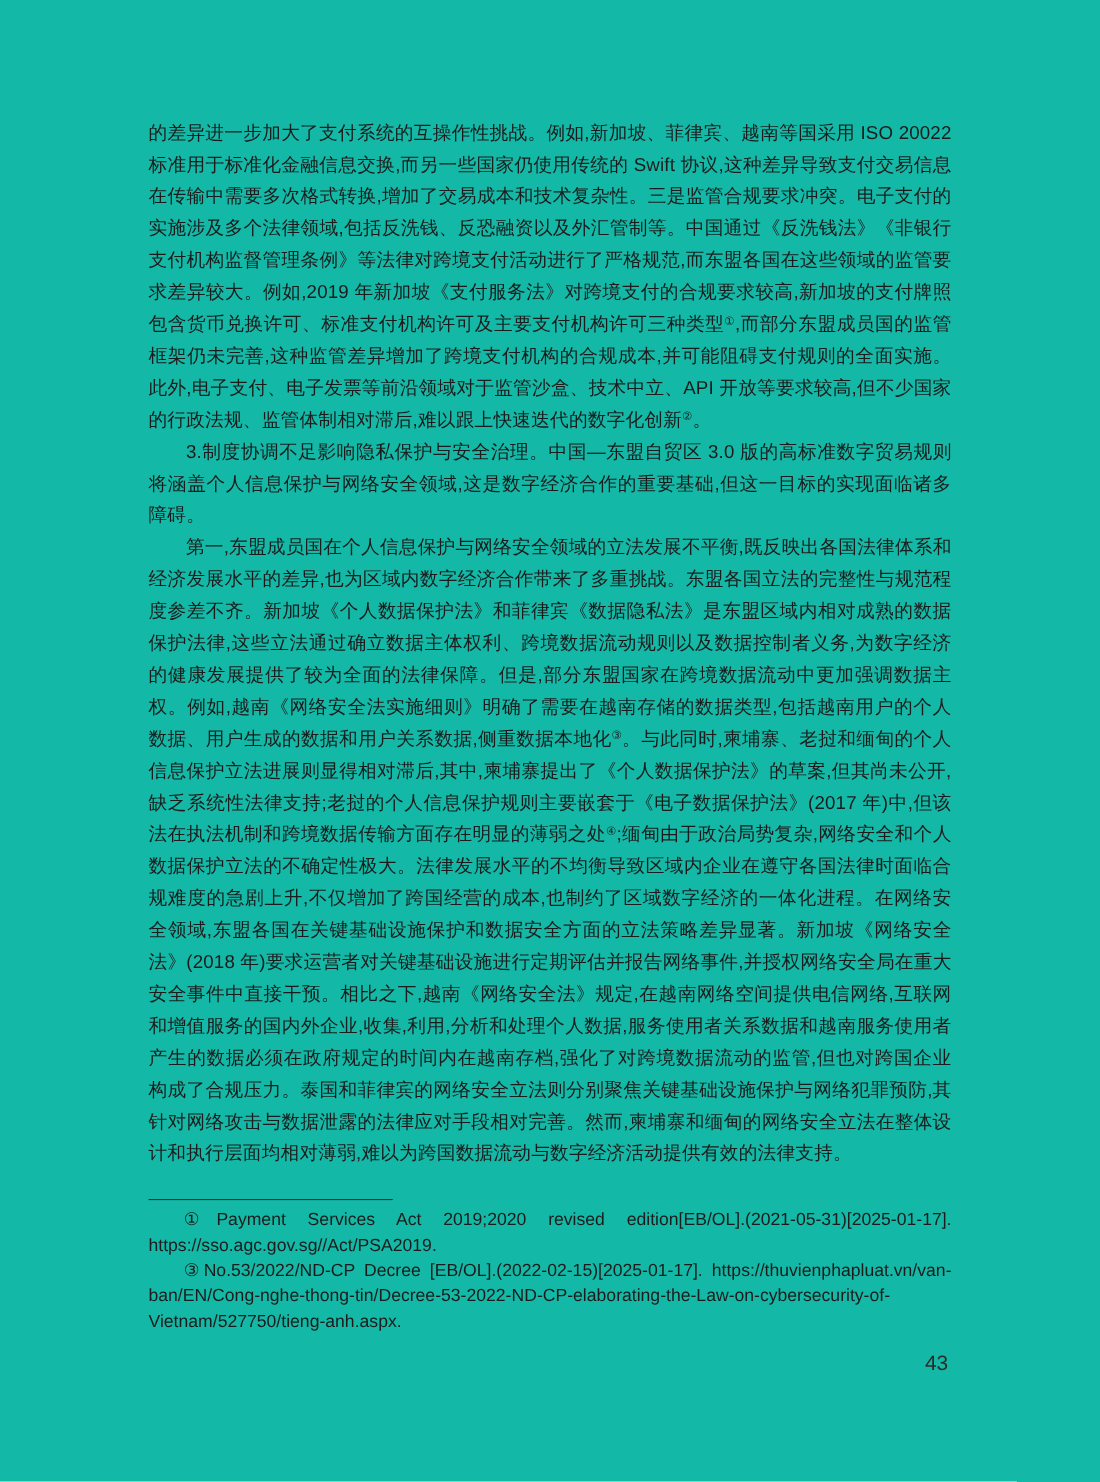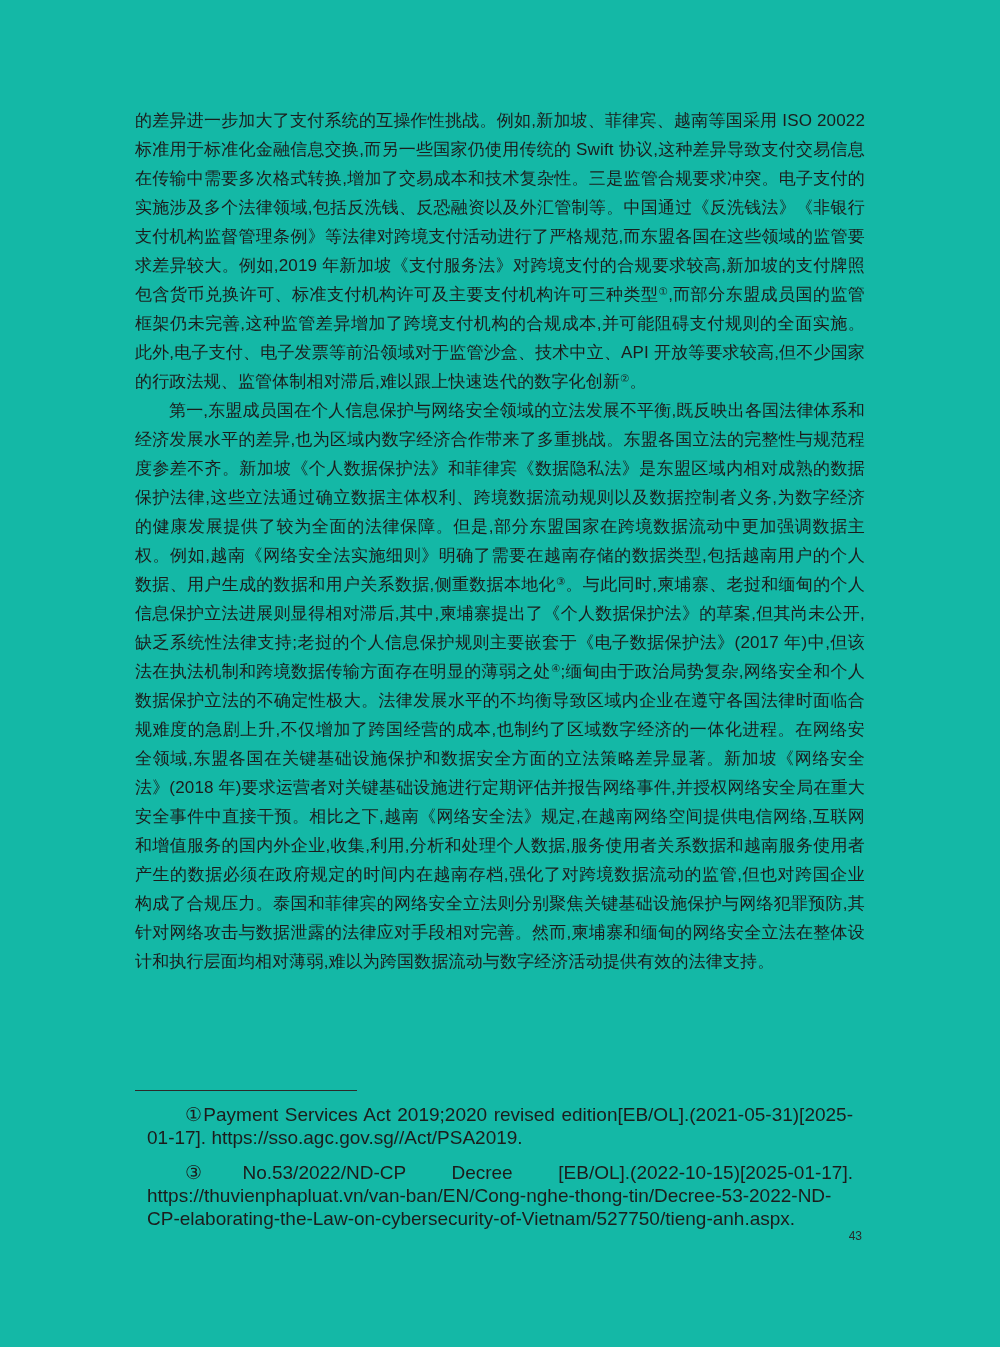--- a/index.html
+++ b/index.html
@@ -44,50 +44,51 @@
     top: 1090px;
     width: 730px;
   }
   .fn-sep {
     width: 222px;
     height: 0;
     border-top: 1.5px solid #2b2b2b;
     margin: 0 0 7px 0;
   }
   .footnote {
-    margin: 12px;
-    font-size: 19px;
+    margin: 0;
+    font-size: 16px;
     line-height: 23px;
     text-align: justify;
     text-indent: 2em;
     overflow-wrap: break-word;
   }
   .page-number {
     position: absolute;
     top: 1229px;
     right: 138px;
-    font-size: 12px;
+    font-size: 19px;
     color: #2a2a2a;
   }
 </style>
 </head>
 <body>
 
 <div class="page">
 
   <main class="content">
     <div>
         <p class="par">的差异进一步加大了支付系统的互操作性挑战。例如,新加坡、菲律宾、越南等国采用 ISO 20022 标准用于标准化金融信息交换,而另一些国家仍使用传统的 Swift 协议,这种差异导致支付交易信息在传输中需要多次格式转换,增加了交易成本和技术复杂性。三是监管合规要求冲突。电子支付的实施涉及多个法律领域,包括反洗钱、反恐融资以及外汇管制等。中国通过《反洗钱法》《非银行支付机构监督管理条例》等法律对跨境支付活动进行了严格规范,而东盟各国在这些领域的监管要求差异较大。例如,2019 年新加坡《支付服务法》对跨境支付的合规要求较高,新加坡的支付牌照包含货币兑换许可、标准支付机构许可及主要支付机构许可三种类型<sup class="fnref">①</sup>,而部分东盟成员国的监管框架仍未完善,这种监管差异增加了跨境支付机构的合规成本,并可能阻碍支付规则的全面实施。此外,电子支付、电子发票等前沿领域对于监管沙盒、技术中立、API 开放等要求较高,但不少国家的行政法规、监管体制相对滞后,难以跟上快速迭代的数字化创新<sup class="fnref">②</sup>。</p>
+        <p class="par indent">3.制度协调不足影响隐私保护与安全治理。中国—东盟自贸区 3.0 版的高标准数字贸易规则将涵盖个人信息保护与网络安全领域,这是数字经济合作的重要基础,但这一目标的实现面临诸多障碍。</p>
         <p class="par indent">第一,东盟成员国在个人信息保护与网络安全领域的立法发展不平衡,既反映出各国法律体系和经济发展水平的差异,也为区域内数字经济合作带来了多重挑战。东盟各国立法的完整性与规范程度参差不齐。新加坡《个人数据保护法》和菲律宾《数据隐私法》是东盟区域内相对成熟的数据保护法律,这些立法通过确立数据主体权利、跨境数据流动规则以及数据控制者义务,为数字经济的健康发展提供了较为全面的法律保障。但是,部分东盟国家在跨境数据流动中更加强调数据主权。例如,越南《网络安全法实施细则》明确了需要在越南存储的数据类型,包括越南用户的个人数据、用户生成的数据和用户关系数据,侧重数据本地化<sup class="fnref">③</sup>。与此同时,柬埔寨、老挝和缅甸的个人信息保护立法进展则显得相对滞后,其中,柬埔寨提出了《个人数据保护法》的草案,但其尚未公开,缺乏系统性法律支持;老挝的个人信息保护规则主要嵌套于《电子数据保护法》(2017 年)中,但该法在执法机制和跨境数据传输方面存在明显的薄弱之处<sup class="fnref">④</sup>;缅甸由于政治局势复杂,网络安全和个人数据保护立法的不确定性极大。法律发展水平的不均衡导致区域内企业在遵守各国法律时面临合规难度的急剧上升,不仅增加了跨国经营的成本,也制约了区域数字经济的一体化进程。在网络安全领域,东盟各国在关键基础设施保护和数据安全方面的立法策略差异显著。新加坡《网络安全法》(2018 年)要求运营者对关键基础设施进行定期评估并报告网络事件,并授权网络安全局在重大安全事件中直接干预。相比之下,越南《网络安全法》规定,在越南网络空间提供电信网络,互联网和增值服务的国内外企业,收集,利用,分析和处理个人数据,服务使用者关系数据和越南服务使用者产生的数据必须在政府规定的时间内在越南存档,强化了对跨境数据流动的监管,但也对跨国企业构成了合规压力。泰国和菲律宾的网络安全立法则分别聚焦关键基础设施保护与网络犯罪预防,其针对网络攻击与数据泄露的法律应对手段相对完善。然而,柬埔寨和缅甸的网络安全立法在整体设计和执行层面均相对薄弱,难以为跨国数据流动与数字经济活动提供有效的法律支持。</p>
       </div>
   </main>
 
   <div class="footnote-area">
     <div class="fn-sep"></div>
     <div>
         <p class="footnote">①Payment Services Act 2019;2020 revised edition[EB/OL].(2021-05-31)[2025-01-17]. https://sso.agc.gov.sg//Act/PSA2019.</p>
-        <p class="footnote">③No.53/2022/ND-CP Decree [EB/OL].(2022-10-15)[2025-01-17]. https://thuvienphapluat.vn/van-ban/EN/Cong-nghe-thong-tin/Decree-53-2022-ND-CP-elaborating-the-Law-on-cybersecurity-of-Vietnam/527750/tieng-anh.aspx.</p>
+        <p class="footnote">③No.53/2022/ND-CP Decree [EB/OL].(2022-02-15)[2025-01-17]. https://thuvienphapluat.vn/van-ban/EN/Cong-nghe-thong-tin/Decree-53-2022-ND-CP-elaborating-the-Law-on-cybersecurity-of-Vietnam/527750/tieng-anh.aspx.</p>
       </div>
   </div>
 
   <div class="page-number">43</div>
 
 </div>
 
 </body></html>

